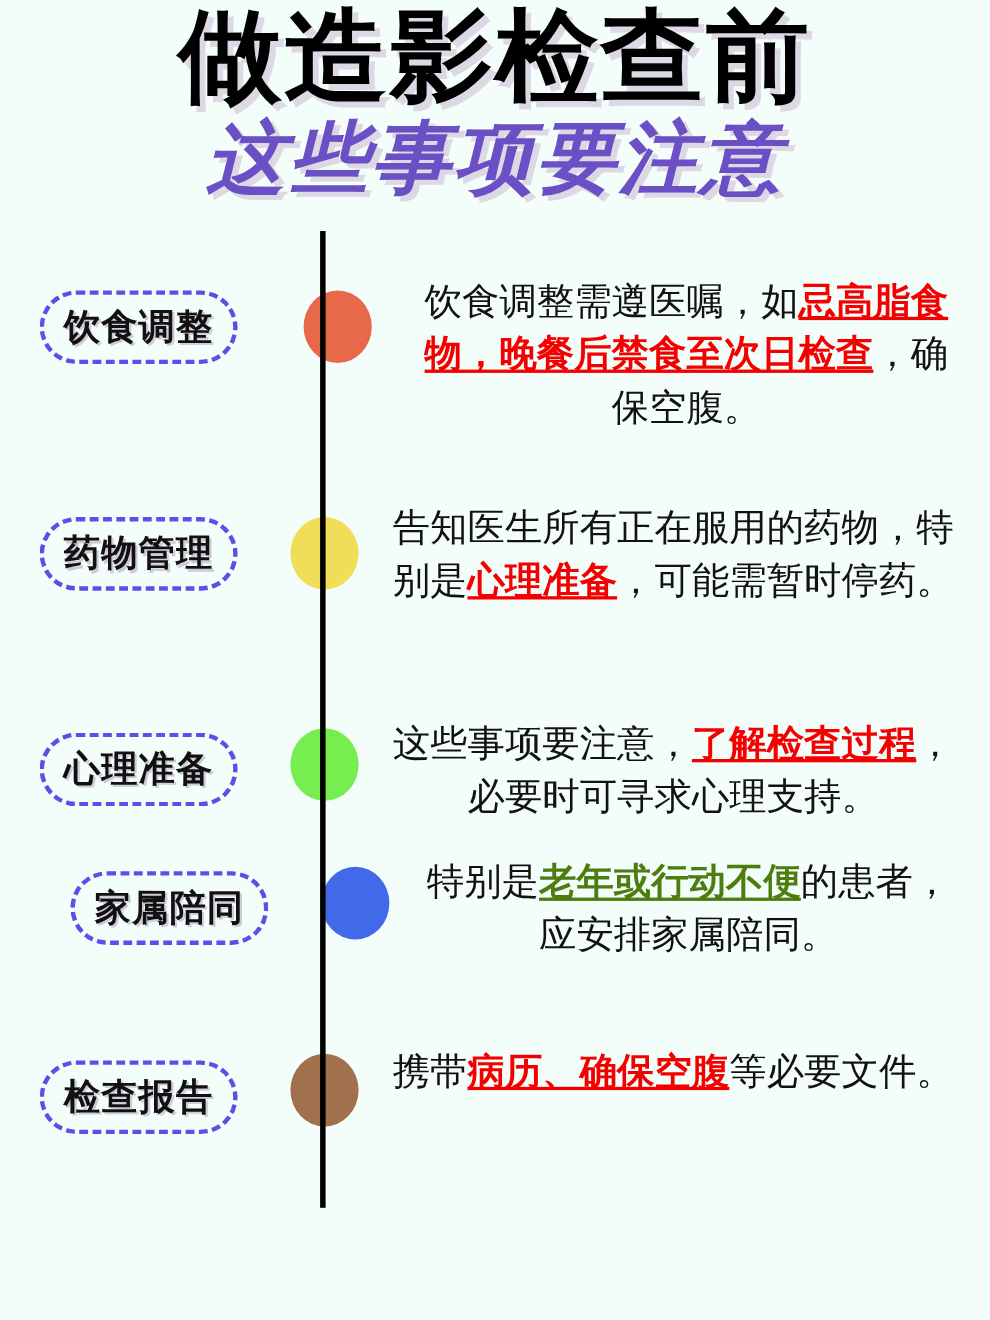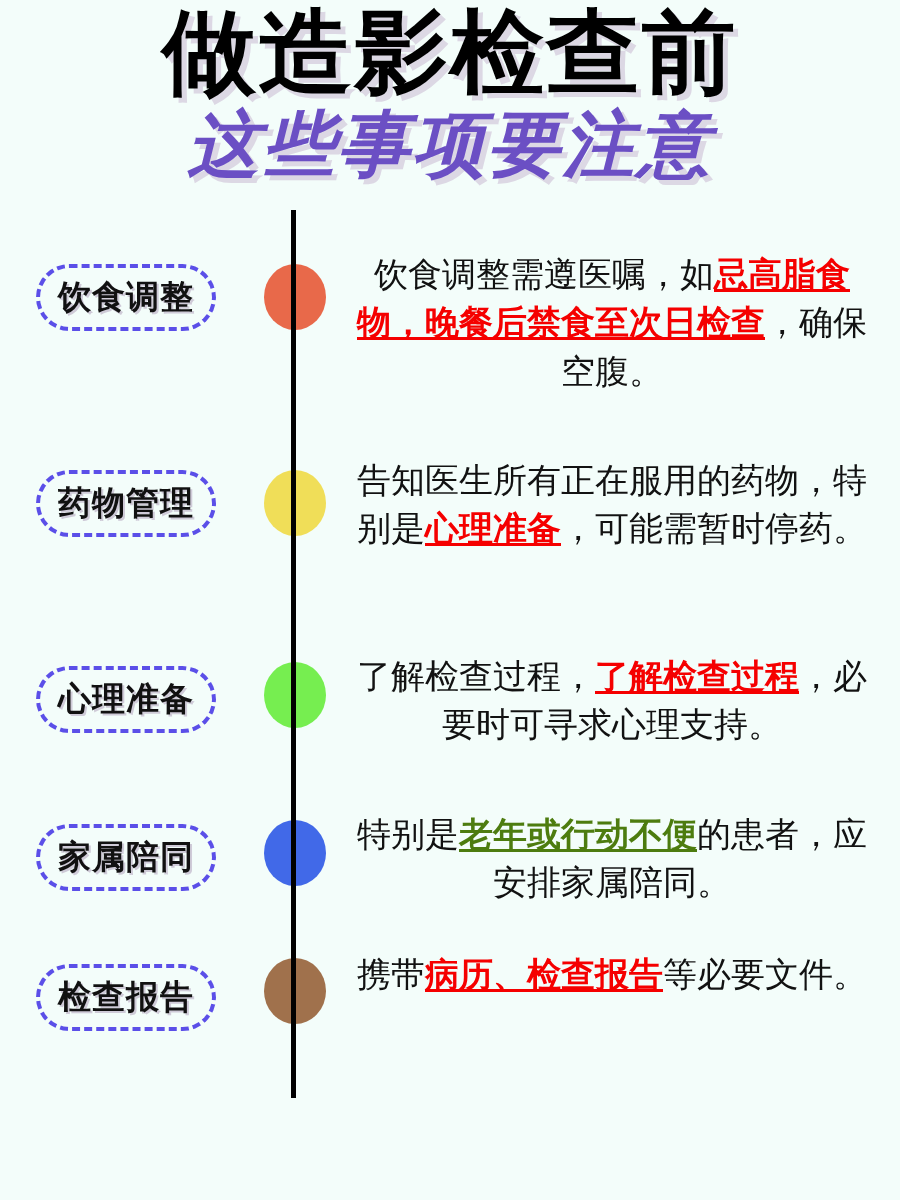--- a/index.html
+++ b/index.html
@@ -124,24 +124,24 @@
 
   .hl {
     color: #f50000;
     font-weight: bold;
     text-decoration: underline;
     text-decoration-thickness: 3px;
     text-underline-offset: 3px;
   }
 
   
-  #row-0 { top: 40px; }
+  #row-0 { top: 40px; gap: 12px; }
   #row-1 { top: 246px; }
   #row-2 { top: 442px; }
-  #row-3 { top: 600px; }
+  #row-3 { top: 568px; padding-left: 28px; }
   #row-4 { top: 740px; }
 
   #row-0 .pill-wrap,
   #row-1 .pill-wrap,
   #row-2 .pill-wrap,
   #row-3 .pill-wrap,
   #row-4 .pill-wrap { padding-top: 14px; }
 
   #row-0 .dot-wrap { padding-top: 14px; }
   #row-1 .dot-wrap { padding-top: 14px; }
@@ -186,21 +186,21 @@
   </div>
 
   <div class="row" id="row-2">
     <div class="pill-wrap">
       <div class="pill" style="border-color: rgb(91, 79, 232); text-align: right;">心理准备</div>
     </div>
     <div class="dot-wrap">
       <div class="dot" style="background: rgb(118, 238, 80);"></div>
     </div>
     <div class="body-wrap">
-      <div class="body-text"><span>了解检查过程，</span><span class="hl" style="color: rgb(245, 0, 0);">了解检查过程</span><span>，必要时可寻求心理支持。</span></div>
+      <div class="body-text"><span>这些事项要注意，</span><span class="hl" style="color: rgb(245, 0, 0);">了解检查过程</span><span>，必要时可寻求心理支持。</span></div>
     </div>
   </div>
 
   <div class="row" id="row-3">
     <div class="pill-wrap">
       <div class="pill" style="border-color: rgb(91, 79, 232);">家属陪同</div>
     </div>
     <div class="dot-wrap">
       <div class="dot" style="background: rgb(65, 105, 232);"></div>
     </div>
@@ -210,16 +210,16 @@
   </div>
 
   <div class="row" id="row-4">
     <div class="pill-wrap">
       <div class="pill" style="border-color: rgb(91, 79, 232);">检查报告</div>
     </div>
     <div class="dot-wrap">
       <div class="dot" style="background: rgb(160, 113, 76);"></div>
     </div>
     <div class="body-wrap">
-      <div class="body-text"><span>携带</span><span class="hl" style="color: rgb(245, 0, 0);">病历、检查报告</span><span>等必要文件。</span></div>
+      <div class="body-text"><span>携带</span><span class="hl" style="color: rgb(245, 0, 0);">病历、确保空腹</span><span>等必要文件。</span></div>
     </div>
   </div>
 </div>
 
 </body></html>

